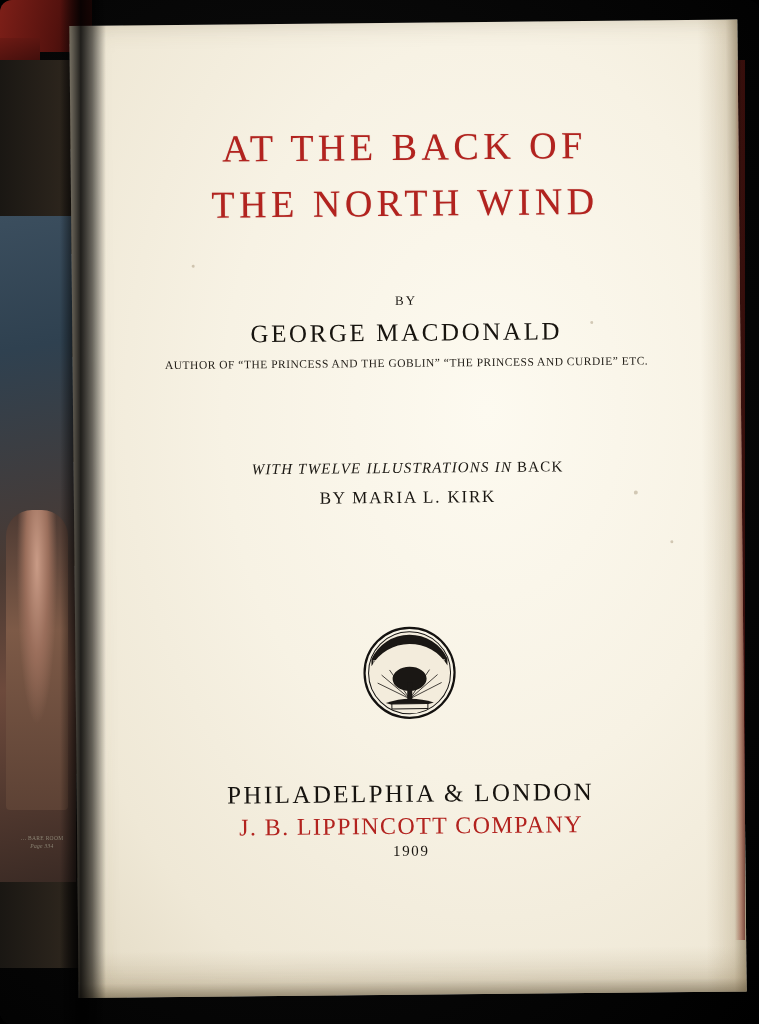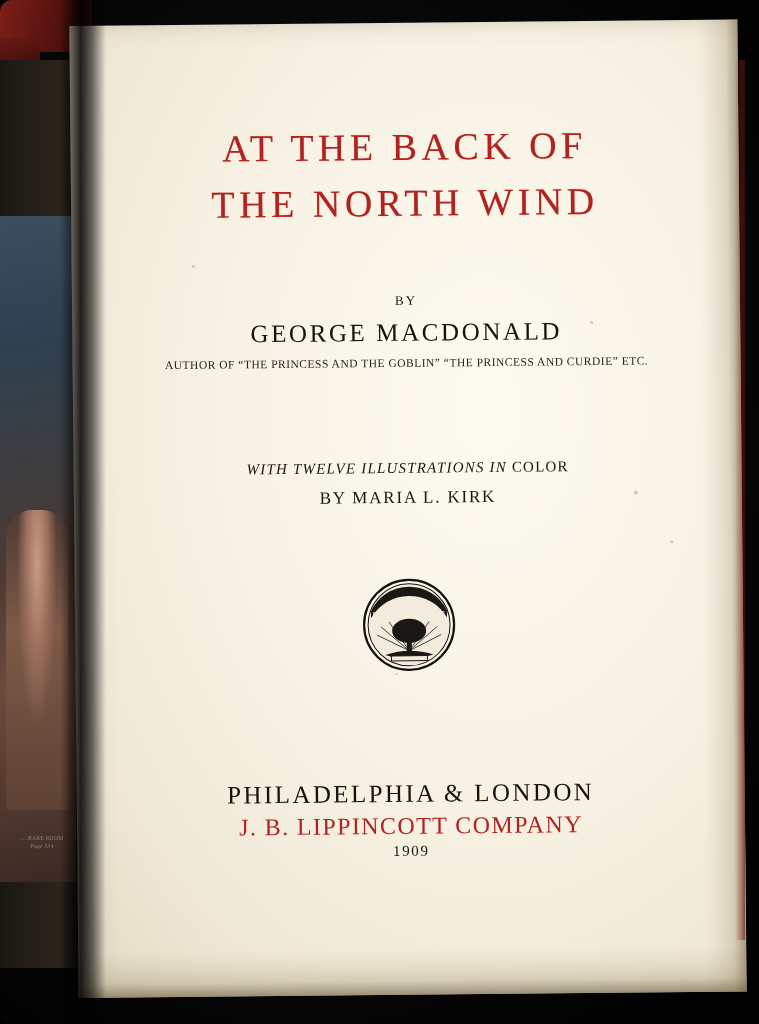--- a/index.html
+++ b/index.html
@@ -219,21 +219,21 @@
     width: 668px;
     color: #1a1712;
     font-size: 17px;
     letter-spacing: 1.8px;
   }
 
   
   .device {
     position: absolute;
     left: 50%;
-    top: 554px;
+    top: 602px;
     margin-left: -48px;
     width: 96px;
     height: 96px;
   }
 
   
   .imprint-city {
     position: absolute;
     left: 0;
     top: 757px;
@@ -307,21 +307,21 @@
       <div class="title-main">AT THE BACK OF
 THE NORTH WIND</div>
 
       <div class="by-label">BY</div>
 
       <div class="author">GEORGE MACDONALD</div>
 
       <div class="author-of">AUTHOR OF “THE PRINCESS AND THE GOBLIN” “THE PRINCESS AND CURDIE” ETC.</div>
 
       <div class="illus-line">
-        <span>WITH TWELVE ILLUSTRATIONS IN </span><span class="nonital">COLOR</span>
+        <span>WITH TWELVE ILLUSTRATIONS IN </span><span class="nonital">BACK</span>
       </div>
 
       <div class="artist">BY MARIA L. KIRK</div>
 
       <div class="device">
         <svg viewBox="0 0 96 96" width="96" height="96" aria-hidden="true">
           <circle cx="48" cy="48" r="45" fill="none" stroke="#141210" stroke-width="2.2"></circle>
           <circle cx="48" cy="48" r="41" fill="#f3ecdc" stroke="#141210" stroke-width="1"></circle>
 
           <path d="M10 34 A42 42 0 0 1 86 34 L86 41 A44 44 0 0 0 10 41 Z" fill="#1a1714"></path>

